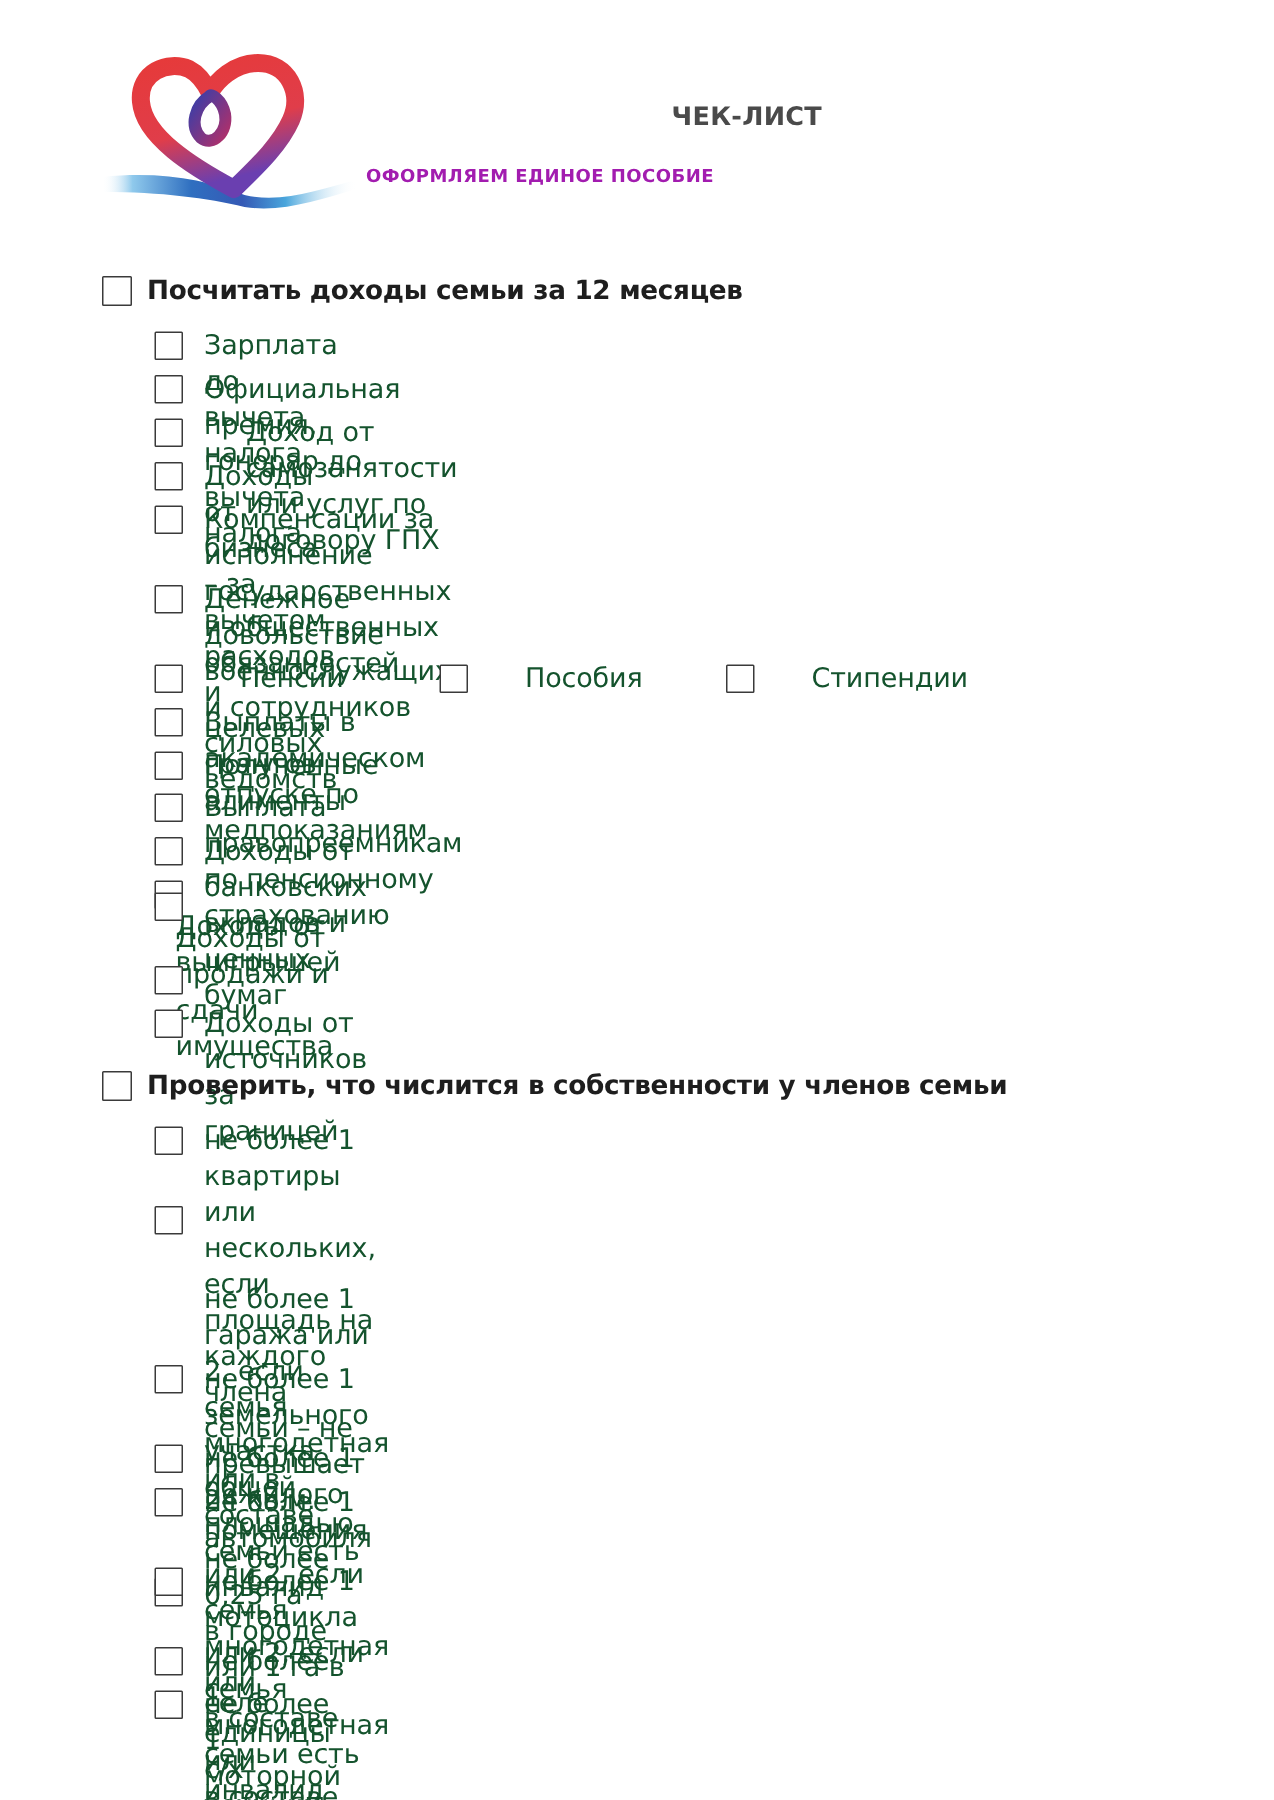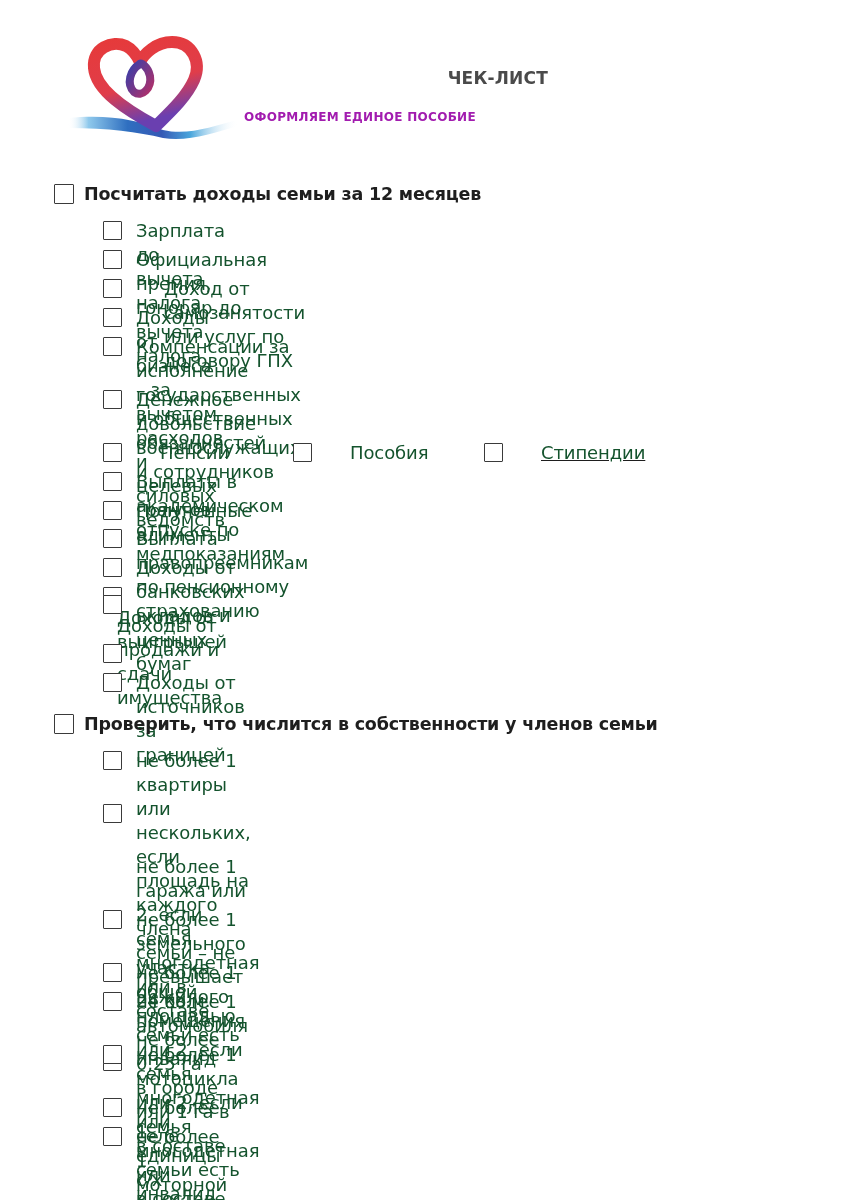--- a/index.html
+++ b/index.html
@@ -17,21 +17,21 @@
     .title-main {
       position: absolute; left: 244px; top: 110px;
       font-family: "DejaVu Sans", sans-serif; font-size: 12px; font-weight: 600;
       color: #a21caf; letter-spacing: 0.3px;
     }
     .cb {
       display: inline-block; box-sizing: border-box;
       width: 19px; height: 19px; border: 1.3px solid #3a3a3a; border-radius: 1px;
       background: #fff; cursor: pointer;
     }
-    .section { position: absolute; left: 54px; }
+    .section { position: absolute; left: 68px; }
     .section-head { display: flex; align-items: center; }
     .section-head .cb { width: 20px; height: 20px; }
     .section-label {
       margin-left: 10px; font-family: "DejaVu Sans", sans-serif;
       font-size: 17.5px; font-weight: bold; color: #1e1e1e; letter-spacing: -0.2px;
     }
     .items { position: absolute; left: 103px; margin: 0; padding: 0; list-style: none; }
     .item { position: absolute; left: 0; display: flex; align-items: flex-start; }
     .item .cb { margin-top: 2px; flex: 0 0 auto; }
     .item-label {
@@ -115,21 +115,21 @@
   </div>
   <div class="inline-group" style="top:222px;">
     <div class="inline-opt" style="left:0px;">
       <span class="cb"></span>
       <span class="item-label">Пенсии</span>
     </div>
     <div class="inline-opt" style="left:190px;">
       <span class="cb"></span>
       <span class="item-label">Пособия</span>
     </div>
-    <div class="inline-opt" style="left:381px;text-decoration:underline;">
+    <div class="inline-opt" style="left:381px;">
       <span class="cb"></span>
       <span class="item-label">Стипендии</span>
     </div>
   </div>
   <div class="item" style="top:251px;">
     <span class="cb"></span>
     <span class="item-label">Выплаты в академическом отпуске по медпоказаниям</span>
   </div>
   <div class="item" style="top:280px;">
     <span class="cb"></span>

